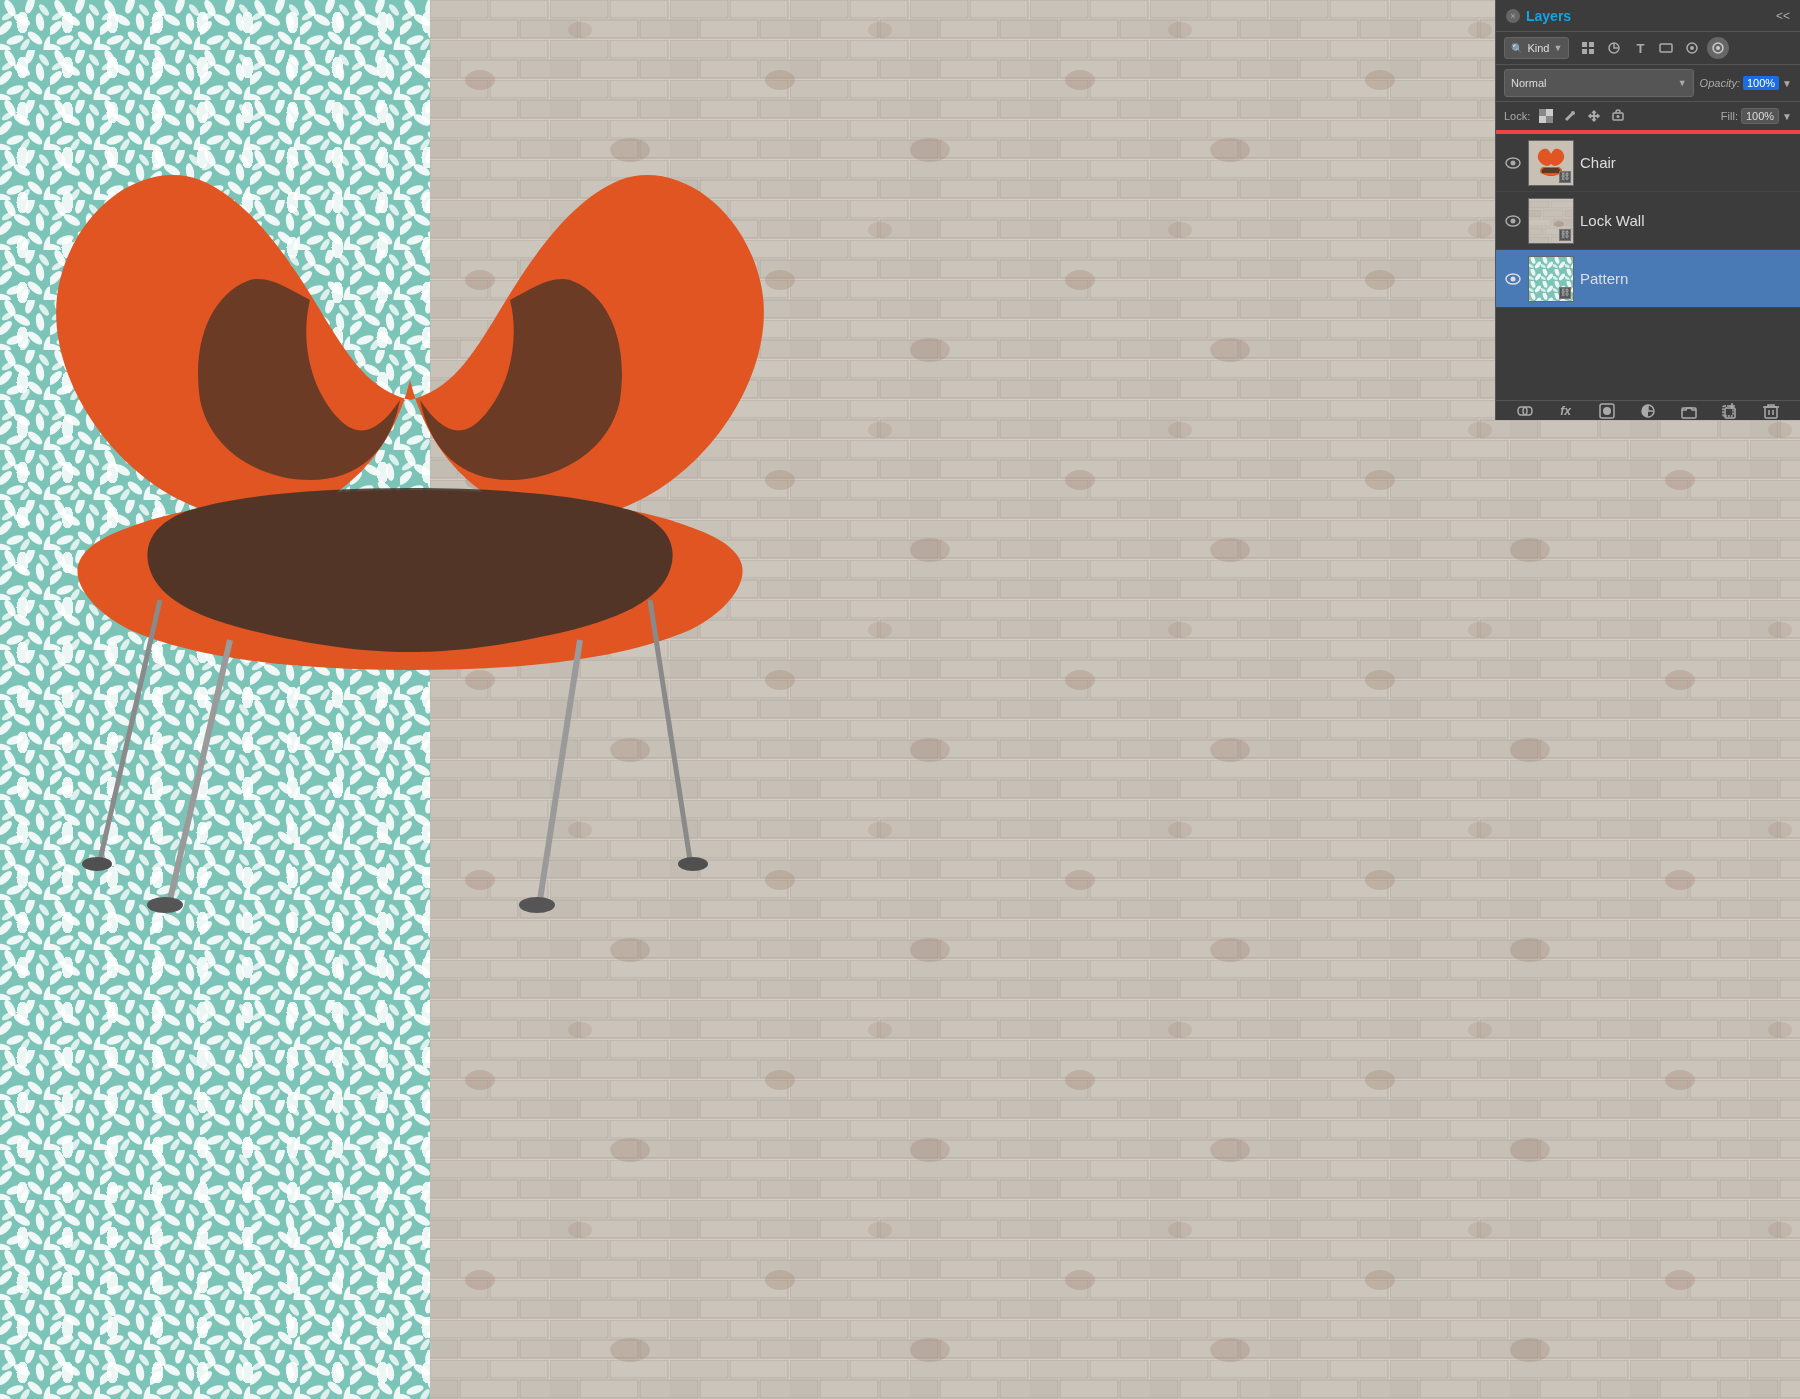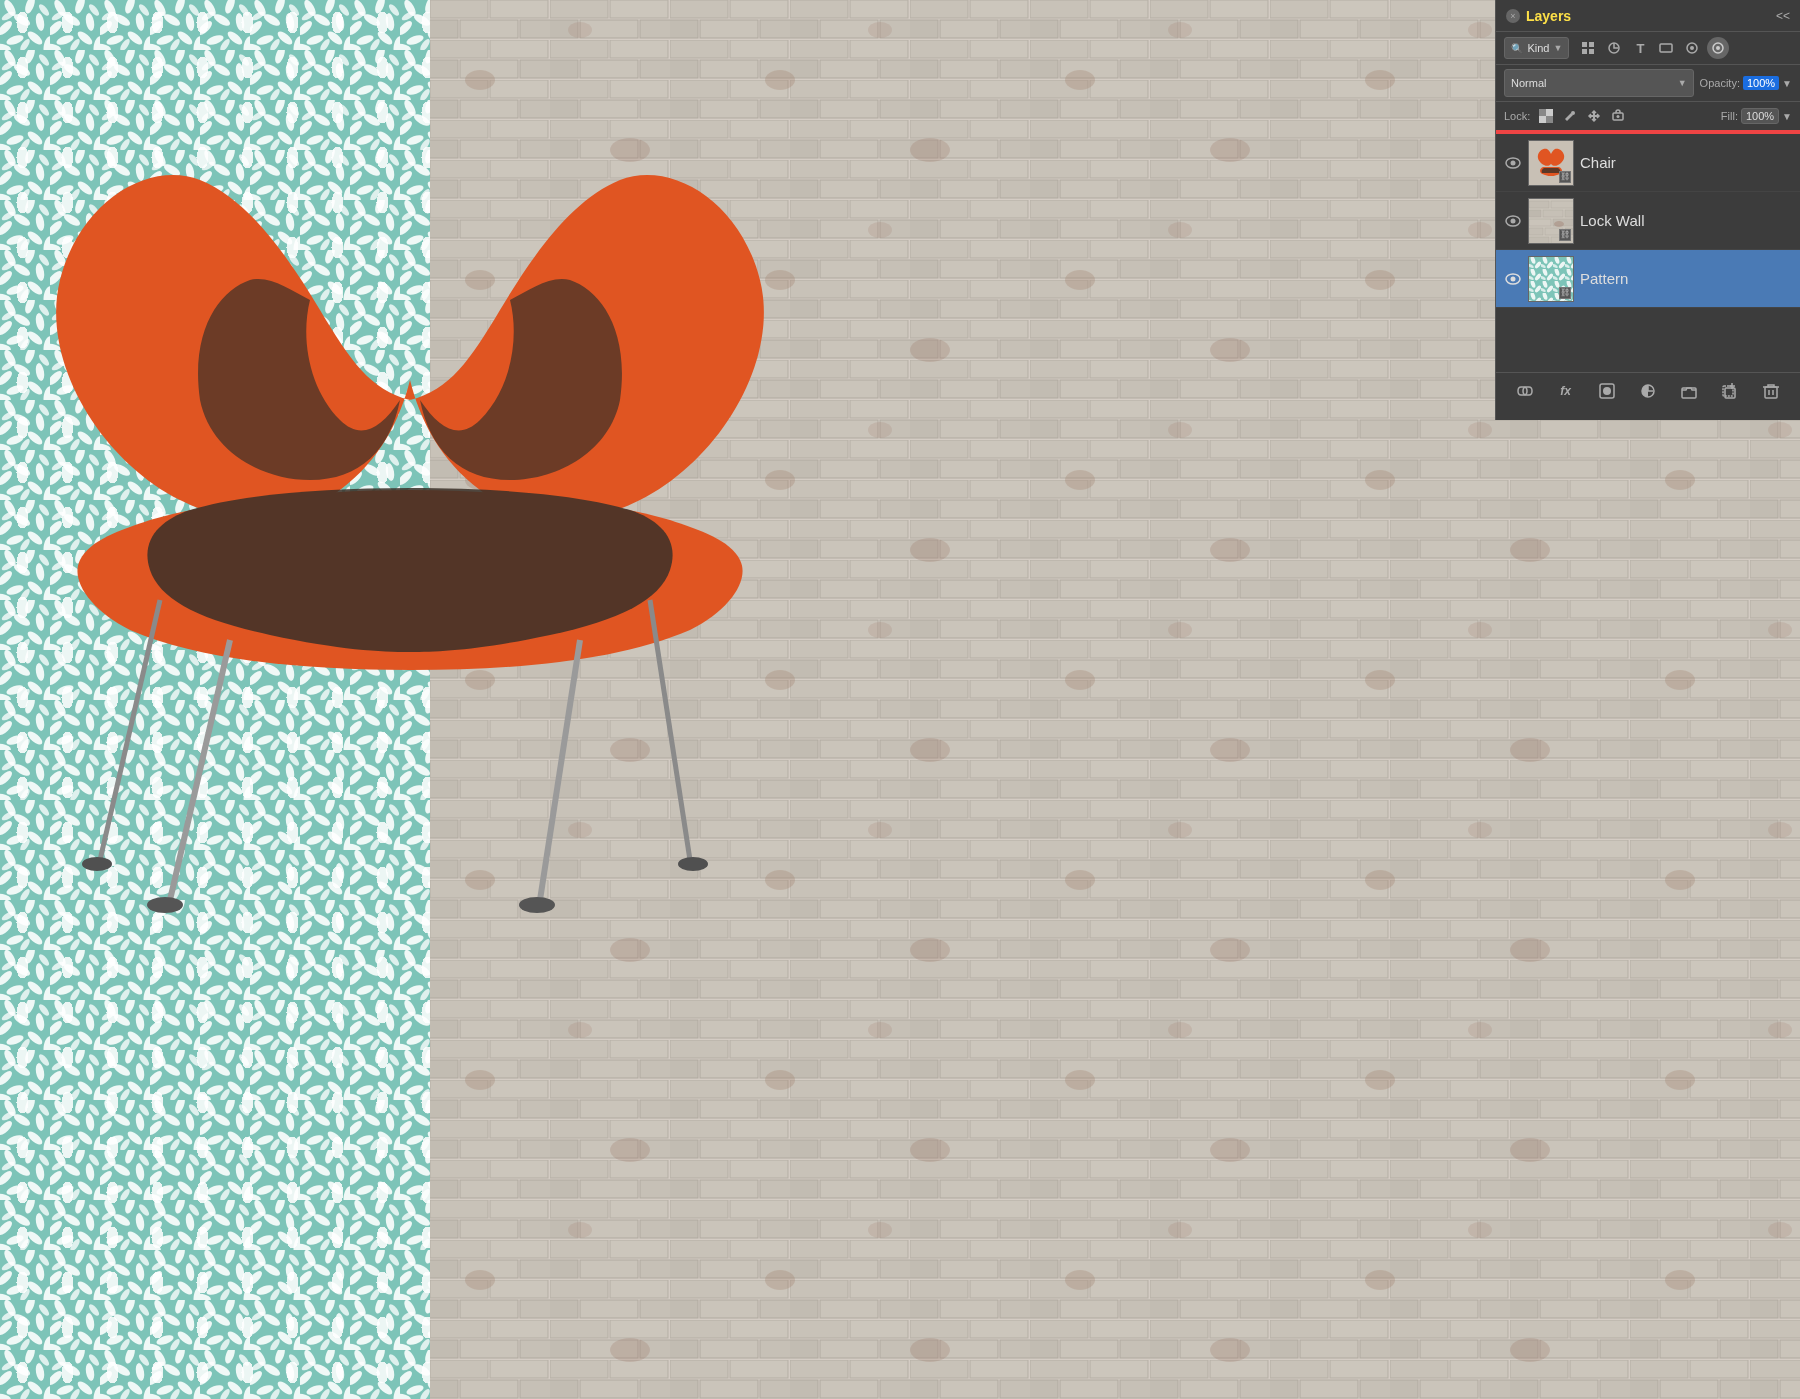--- a/index.html
+++ b/index.html
@@ -96,21 +96,21 @@
       height: 14px;
       background: #666;
       border-radius: 50%;
       display: flex; align-items: center; justify-content: center;
       font-size: 9px;
       color: #aaa;
       cursor: pointer;
     }
 
     .panel-title-text {
-      color: #fde047;
+      color: #0ea5e9;
       font-size: 14px;
       font-weight: 600;
     }
 
     .panel-expand-btn {
       color: #aaa;
       font-size: 12px;
       cursor: pointer;
     }
 
@@ -198,20 +198,21 @@
 
     .opacity-group {
       display: flex;
       align-items: center;
       gap: 3px;
     }
 
     .opacity-label {
       color: #aaa;
       font-size: 11px;
+      font-style: italic;
     }
 
     .opacity-value {
       background: #1a6de0;
       color: white;
       font-size: 11px;
       padding: 1px 4px;
       border-radius: 2px;
       min-width: 32px;
       text-align: center;
@@ -360,25 +361,26 @@
     .layer-name {
       flex: 1;
       color: #ddd;
       font-size: 15px;
       font-weight: 400;
     }
 
     
     .layers-toolbar {
       display: flex;
+      align-items: center;
       justify-content: space-around;
       padding: 6px 8px;
       background: #3c3c3c;
       border-top: 1px solid #555;
-      height: 48px;
+      height: 20px;
     }
 
     .toolbar-btn {
       width: 24px;
       height: 24px;
       display: flex; align-items: center; justify-content: center;
       color: #aaa;
       font-size: 15px;
       cursor: pointer;
       border-radius: 2px;

